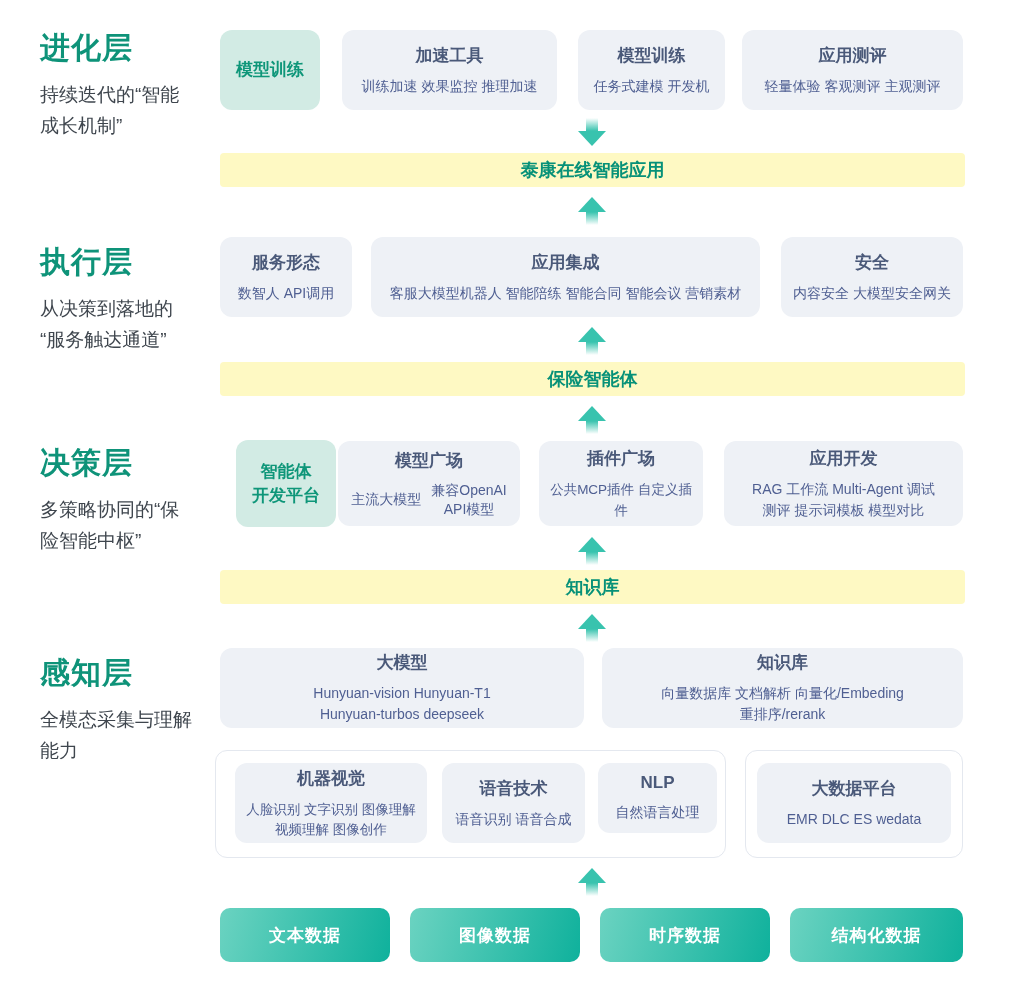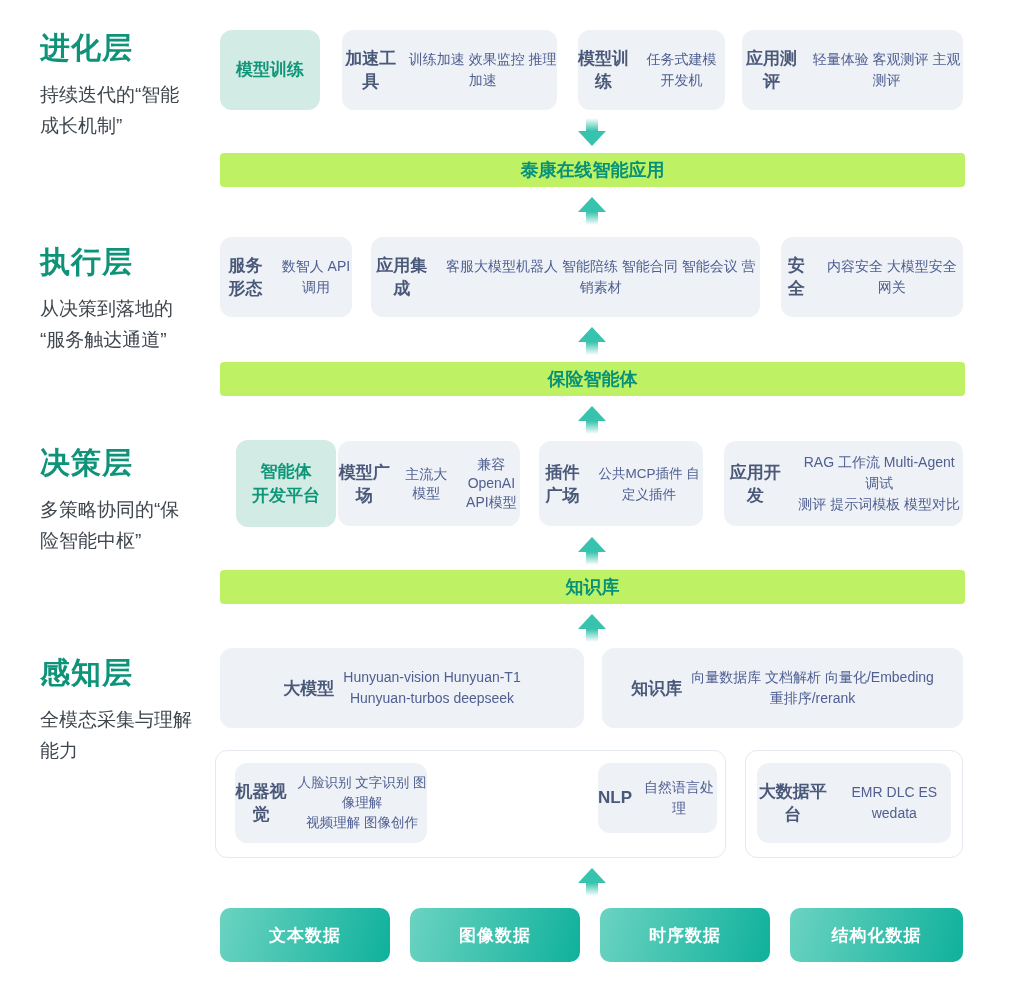--- a/index.html
+++ b/index.html
@@ -5,34 +5,34 @@
   html,body{margin:0;padding:0;background:#ffffff;}
   body{font-family:"Liberation Sans","DejaVu Sans",sans-serif;}
   .stage{position:relative;width:1019px;height:988px;background:#ffffff;overflow:hidden;}
 
   
   .layer-label{position:absolute;left:40px;width:172px;}
   .layer-title{font-size:30px;font-weight:bold;color:#0e9379;letter-spacing:1px;}
   .layer-desc{margin-top:10px;font-size:19px;line-height:31px;color:#3f464e;white-space:pre-line;}
 
   
-  .gbox{position:absolute;background:#eef1f6;border-radius:12px;display:flex;
-        align-items:center;justify-content:center;gap:9px;text-align:center;padding:0 0;box-sizing:border-box;}
+  .gbox{position:absolute;background:#eef1f6;border-radius:12px;display:flex;flex-direction:column;
+        align-items:center;justify-content:center;gap:9px;text-align:center;padding:0 10px;box-sizing:border-box;}
   .gbox .t{font-size:17px;font-weight:bold;color:#4a5979;}
   .gbox .s{font-size:14px;color:#4f5f92;line-height:21px;white-space:pre-line;}
   .split{display:flex;align-items:center;justify-content:center;gap:10px;font-size:14px;color:#4f5f92;line-height:19px;}
   .split .pre{white-space:pre-line;}
 
   
   .greenbox{position:absolute;background:#d2ebe4;border-radius:12px;display:flex;align-items:center;
         justify-content:center;text-align:center;font-size:17px;font-weight:bold;color:#0e9679;
         line-height:24px;white-space:pre-line;}
 
   
-  .bar{position:absolute;left:220px;width:745px;height:34px;background:#bef264;border-radius:4px;
+  .bar{position:absolute;left:220px;width:745px;height:34px;background:#fef9c3;border-radius:4px;
        display:flex;align-items:center;justify-content:center;font-size:18px;font-weight:bold;color:#079178;}
 
   
   .arrow{position:absolute;width:28px;display:flex;flex-direction:column;align-items:center;}
   .arrow .head{width:0;height:0;border-left:14px solid transparent;border-right:14px solid transparent;
                border-bottom:15px solid #38c3ae;}
   .arrow .tail{width:12px;height:13px;background:linear-gradient(to bottom,#38c3ae,rgba(56,195,174,0));}
   .arrow.down{flex-direction:column-reverse;}
   .arrow.down .head{border-bottom:none;border-top:15px solid #38c3ae;}
   .arrow.down .tail{background:linear-gradient(to top,#38c3ae,rgba(56,195,174,0));}
@@ -167,20 +167,24 @@
   </div>
 
   <div class="outline" style="left:215px;top:750px;width:511px;height:108px;"></div>
   <div class="outline" style="left:745px;top:750px;width:218px;height:108px;"></div>
 
   <div class="gbox" style="left:235px;top:763px;width:192px;height:80px;gap:10px;">
     <div class="t">机器视觉</div>
     <div class="s" style="font-size:13.5px;line-height:20px;">人脸识别 文字识别 图像理解
 视频理解 图像创作</div>
   </div>
+  <div class="gbox" style="left:442px;top:763px;width:143px;height:80px;">
+    <div class="t">语音技术</div>
+    <div class="s">语音识别 语音合成</div>
+  </div>
   <div class="gbox" style="left:598px;top:763px;width:119px;height:70px;">
     <div class="t">NLP</div>
     <div class="s">自然语言处理</div>
   </div>
   <div class="gbox" style="left:757px;top:763px;width:194px;height:80px;">
     <div class="t">大数据平台</div>
     <div class="s">EMR DLC ES wedata</div>
   </div>
 
   <div class="arrow" style="left:578px;top:868px;">

